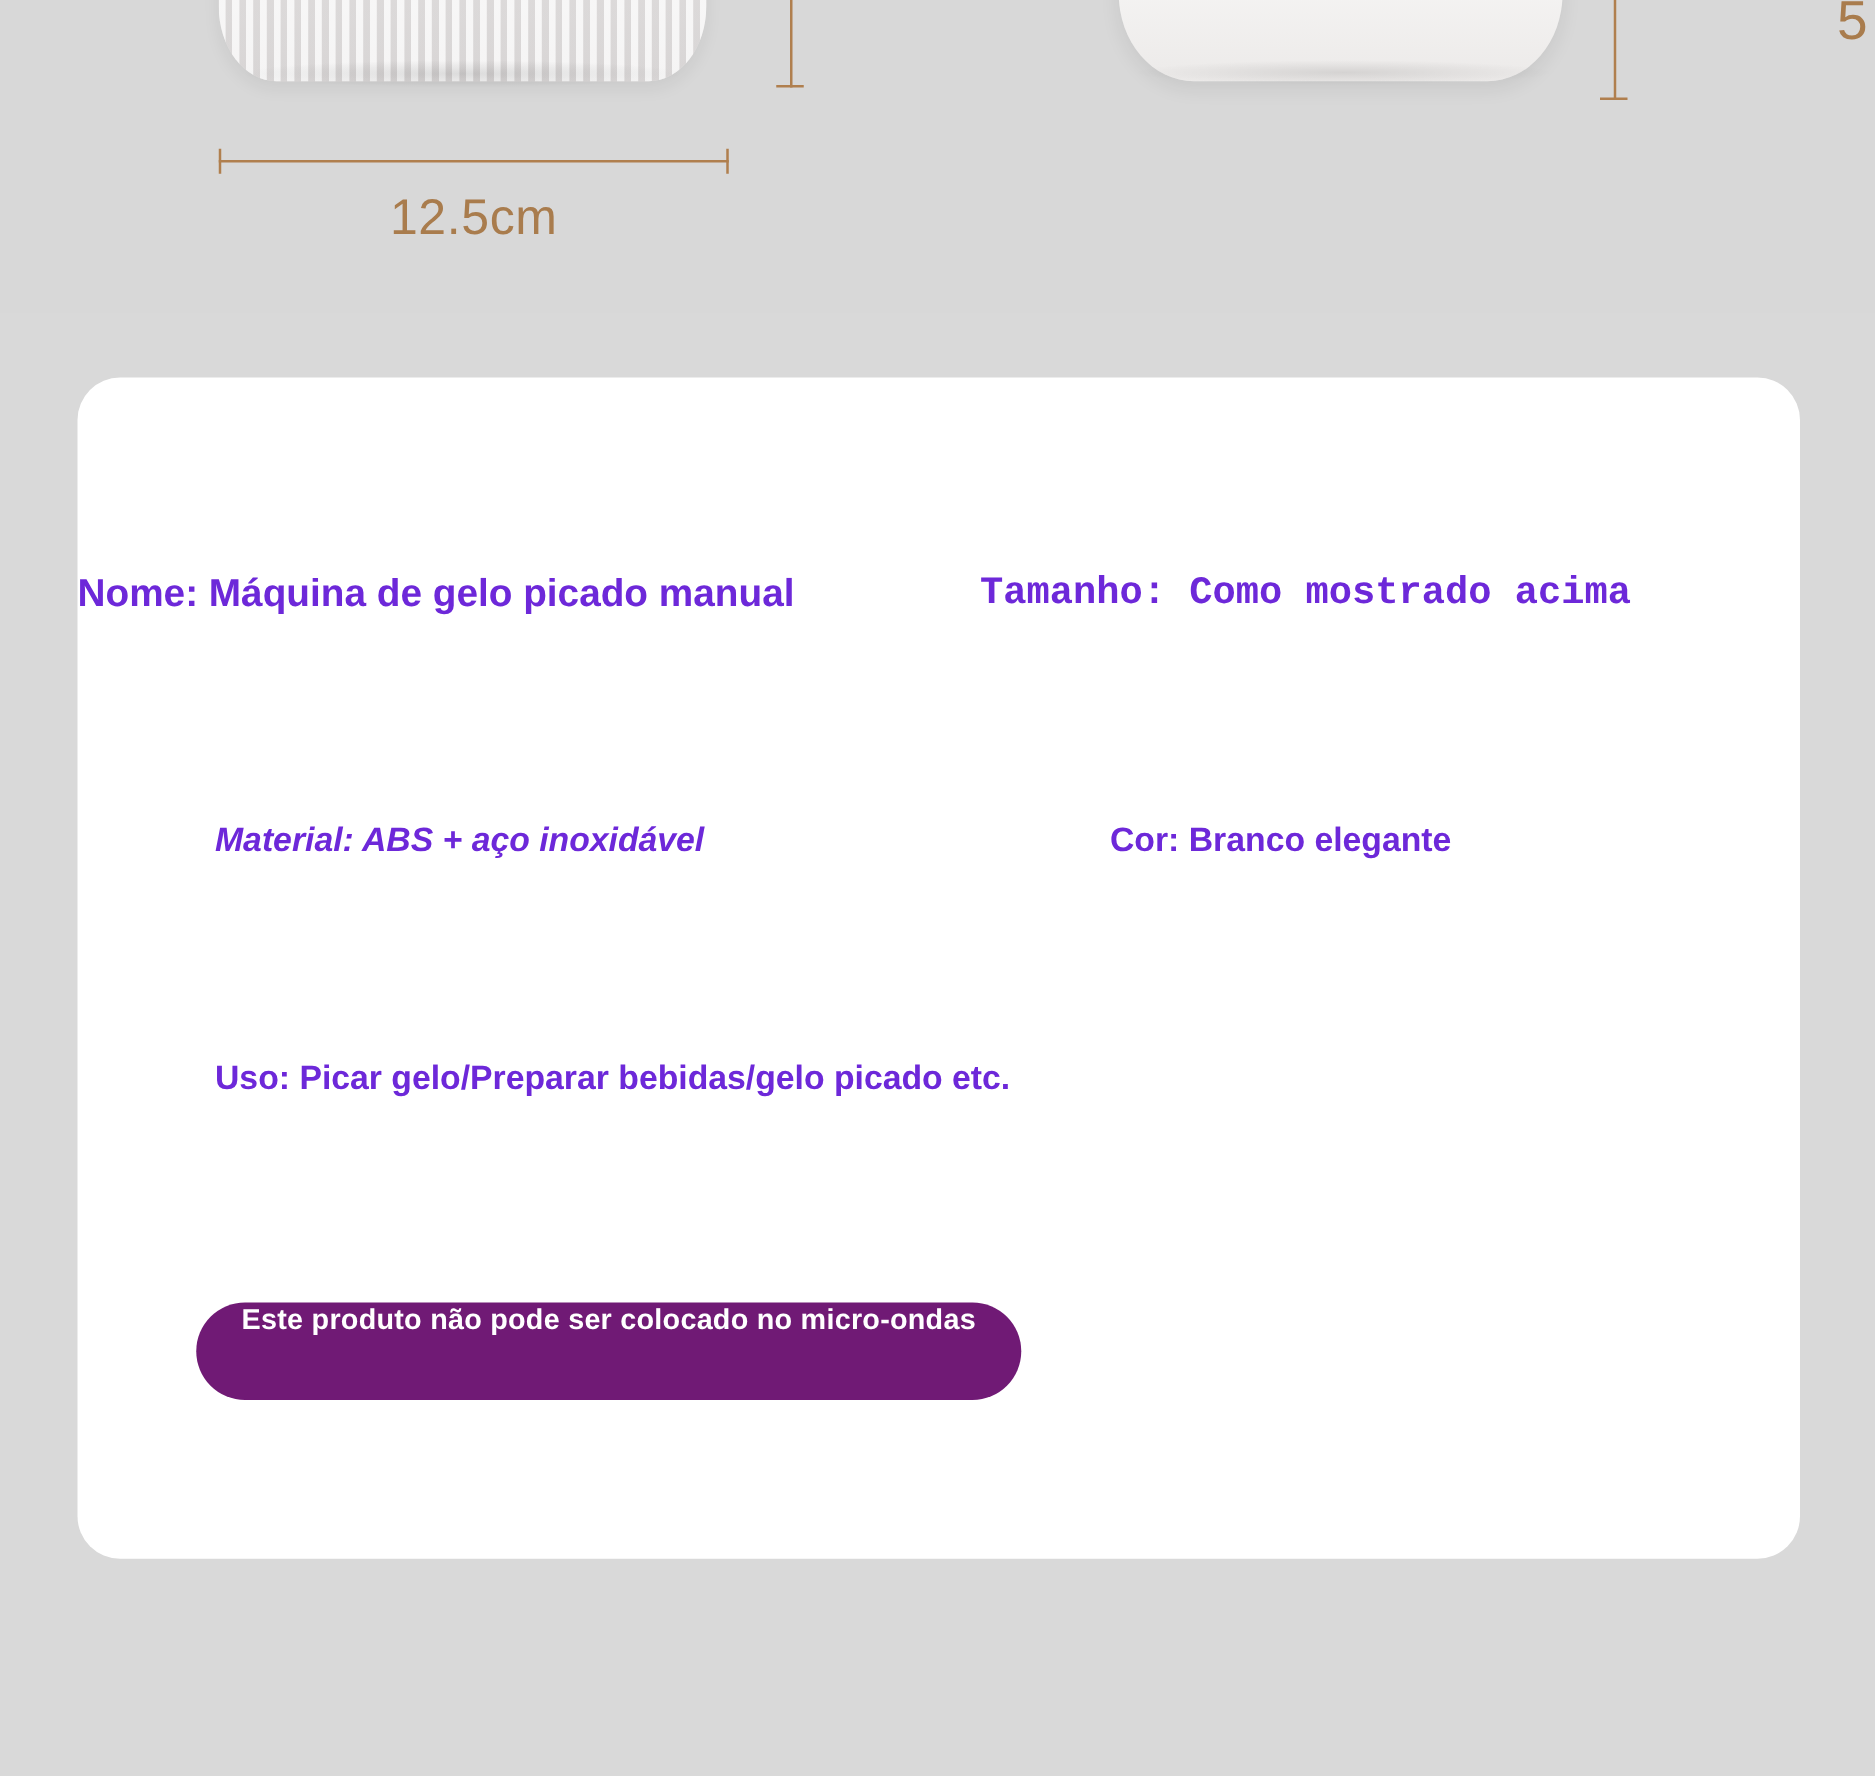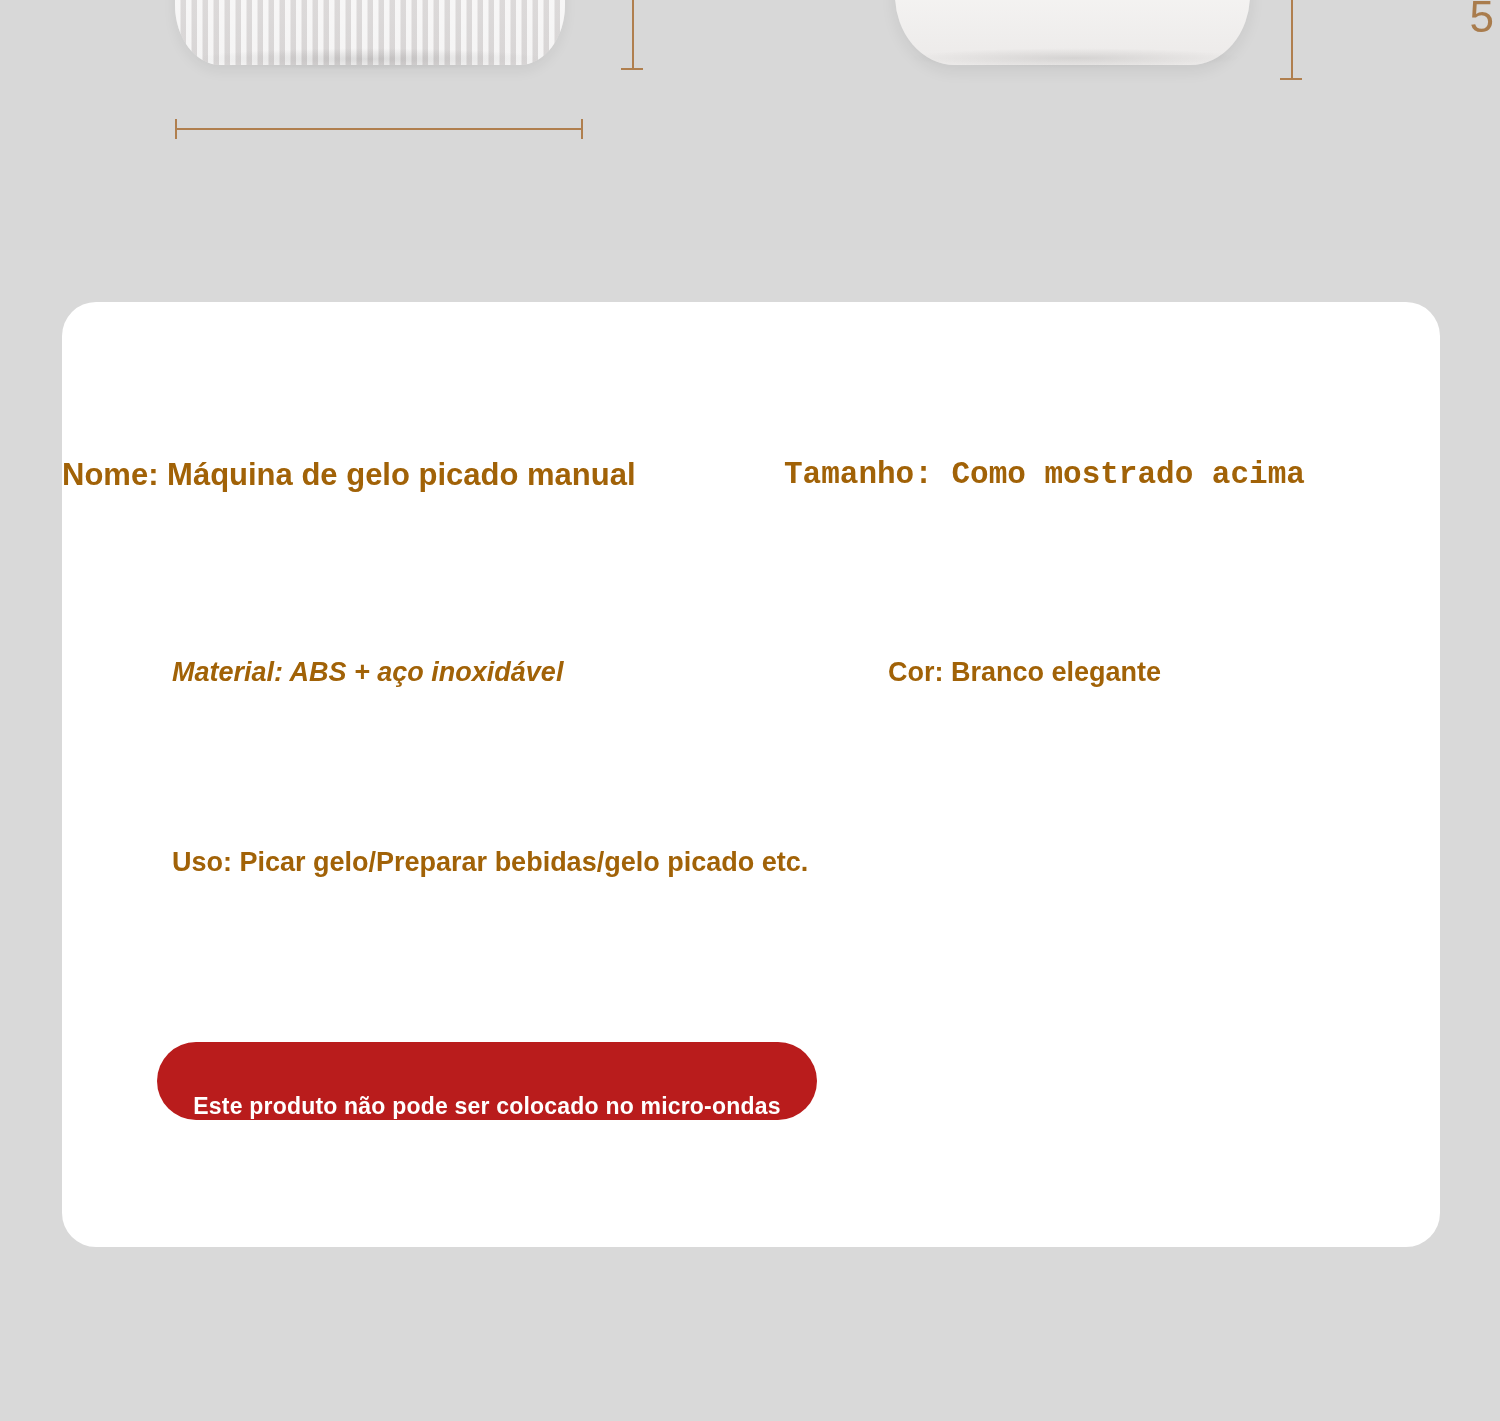--- a/index.html
+++ b/index.html
@@ -151,21 +151,21 @@
     position: absolute;
     display: flex;
     width: 100%;
   }
 
   .row-1 { top: 155px; }
   .row-2 { top: 355px; }
   .row-3 { top: 545px; }
 
   .spec-text {
-    color: #a16207;
+    color: #6d28d9;
     font-weight: bold;
     white-space: nowrap;
   }
 
   .r1-left {
     position: absolute;
     left: 0px;
     font-size: 31px;
   }
   .r1-right {
@@ -191,24 +191,24 @@
     left: 110px;
     font-size: 27px;
   }
 
   .notice-pill {
     position: absolute;
     left: 95px;
     top: 740px;
     width: 660px;
     height: 78px;
-    background: #b91c1c;
+    background: #701a75;
     border-radius: 39px;
     display: flex;
-    align-items: flex-end;
+    align-items: flex-start;
     justify-content: center;
     box-sizing: border-box;
   }
   .notice-pill span {
     color: #ffffff;
     font-size: 23px;
     font-weight: bold;
     letter-spacing: 0.2px;
     white-space: nowrap;
   }
@@ -226,20 +226,21 @@
   <div class="white-cup"></div>
   <div class="white-cup-shadow"></div>
 
   <div class="v-tick" style="left:632px; top:-40px; height:110px;"></div>
   <div class="v-cap" style="left:621px; top:68px;"></div>
 
   <div class="v-tick" style="left:1291px; top:-40px; height:120px;"></div>
   <div class="v-cap" style="left:1280px; top:78px;"></div>
 
   <div class="h-dim"></div>
+  <div class="dim-label">12.5cm</div>
 
   <div class="edge-glyph">5</div>
 </div>
 
 <div class="spec-card">
 
   <div class="spec-row row-1">
     <div class="spec-text r1-left">Nome: Máquina de gelo picado manual</div>
     <div class="spec-text r1-right">Tamanho: Como mostrado acima</div>
   </div>

